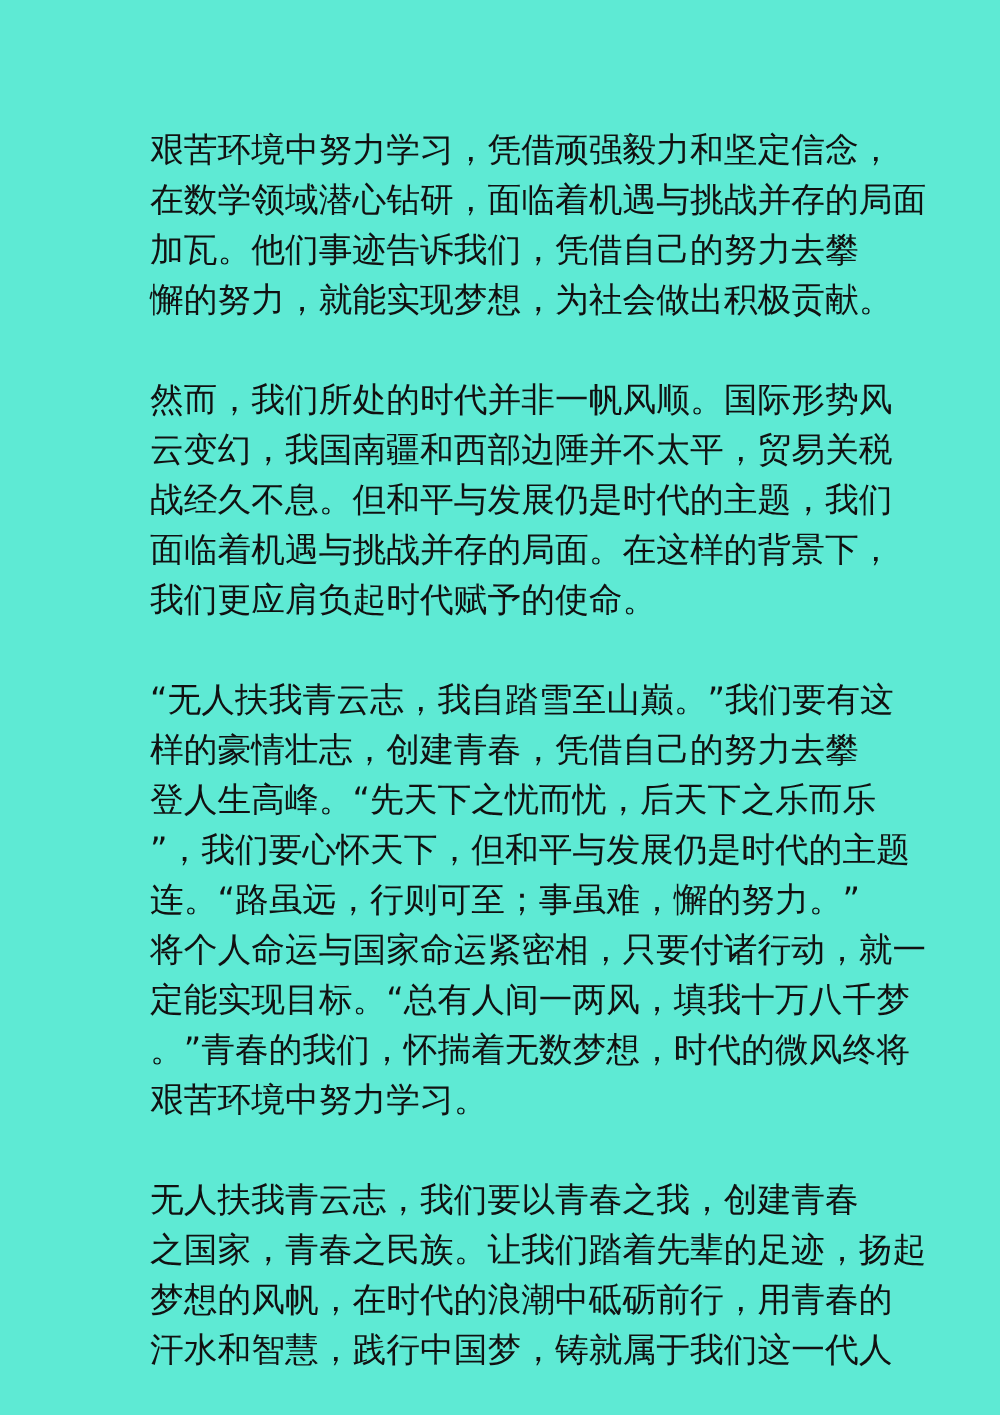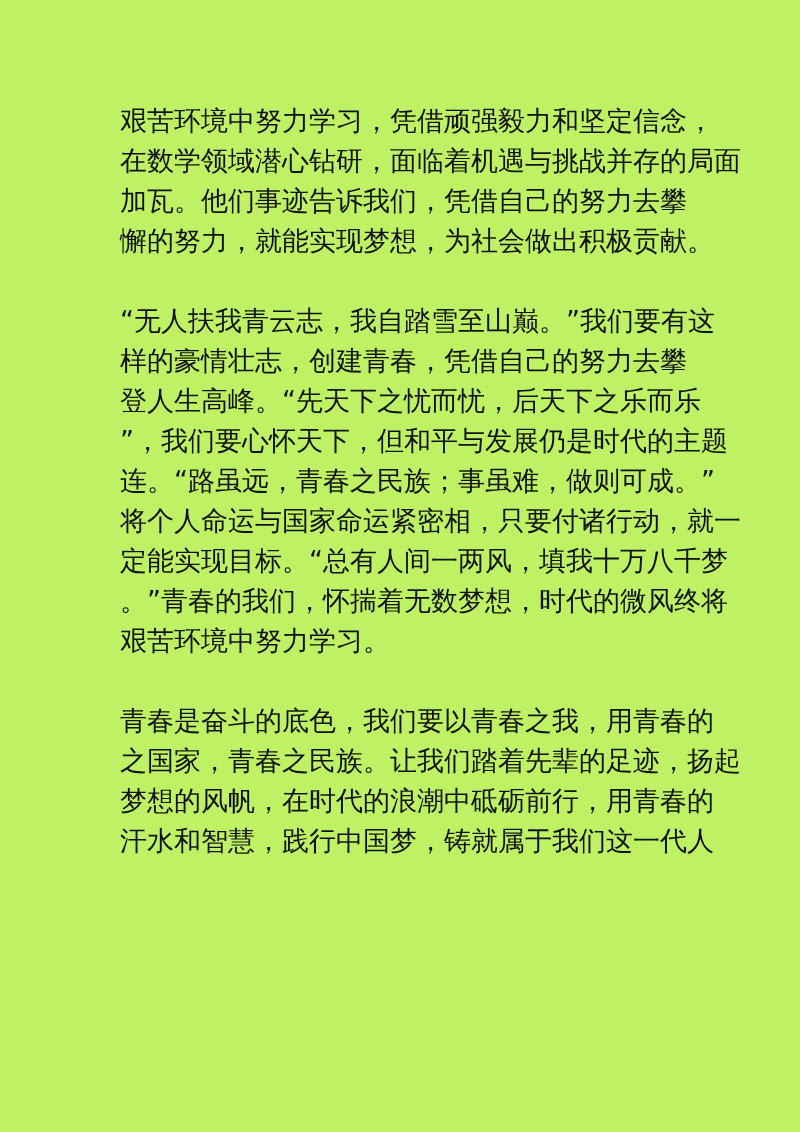--- a/index.html
+++ b/index.html
@@ -1,19 +1,19 @@
 <!DOCTYPE html>
 <html><head>
 <meta charset="utf-8">
 <style>
   html, body { margin: 0; padding: 0; background: #ffffff; }
   body { width: 800px; height: 1132px; position: relative; overflow: hidden; }
   .page {
     position: absolute; left: 0; top: 0; width: 800px; height: 1132px;
-    background: #bef264;
+    background: #5eead4;
   }
   .content {
     position: absolute; left: 120px; top: 101px; width: 560px;
     font-family: "DejaVu Sans", "Liberation Sans", sans-serif;
     color: #111111;
     font-size: 27px;
     line-height: 40px;
   }
   .para { margin: 0 0 40px 0; }
   .line { display: block; white-space: nowrap; height: 40px; }
@@ -24,35 +24,42 @@
 <div class="page">
   <div class="content">
 
     <p class="para">
       <span class="line">艰苦环境中努力学习，凭借顽强毅力和坚定信念，</span>
       <span class="line">在数学领域潜心钻研，面临着机遇与挑战并存的局面</span>
       <span class="line">加瓦。他们事迹告诉我们，凭借自己的努力去攀</span>
       <span class="line">懈的努力，就能实现梦想，为社会做出积极贡献。</span>
     </p>
 
+    <p class="para">
+      <span class="line">然而，我们所处的时代并非一帆风顺。国际形势风</span>
+      <span class="line">云变幻，我国南疆和西部边陲并不太平，贸易关税</span>
+      <span class="line">战经久不息。但和平与发展仍是时代的主题，我们</span>
+      <span class="line">面临着机遇与挑战并存的局面。在这样的背景下，</span>
+      <span class="line">我们更应肩负起时代赋予的使命。</span>
+    </p>
 
     <p class="para">
       <span class="line">“无人扶我青云志，我自踏雪至山巅。”我们要有这</span>
       <span class="line">样的豪情壮志，创建青春，凭借自己的努力去攀</span>
       <span class="line">登人生高峰。“先天下之忧而忧，后天下之乐而乐</span>
       <span class="line">”，我们要心怀天下，但和平与发展仍是时代的主题</span>
-      <span class="line">连。“路虽远，青春之民族；事虽难，做则可成。”</span>
+      <span class="line">连。“路虽远，行则可至；事虽难，懈的努力。”</span>
       <span class="line">将个人命运与国家命运紧密相，只要付诸行动，就一</span>
       <span class="line">定能实现目标。“总有人间一两风，填我十万八千梦</span>
       <span class="line">。”青春的我们，怀揣着无数梦想，时代的微风终将</span>
       <span class="line">艰苦环境中努力学习。</span>
     </p>
 
     <p class="para">
-      <span class="line">青春是奋斗的底色，我们要以青春之我，用青春的</span>
+      <span class="line">无人扶我青云志，我们要以青春之我，创建青春</span>
       <span class="line">之国家，青春之民族。让我们踏着先辈的足迹，扬起</span>
       <span class="line">梦想的风帆，在时代的浪潮中砥砺前行，用青春的</span>
       <span class="line">汗水和智慧，践行中国梦，铸就属于我们这一代人</span>
 
     </p>
 
   </div>
 </div>
 
 </body></html>

